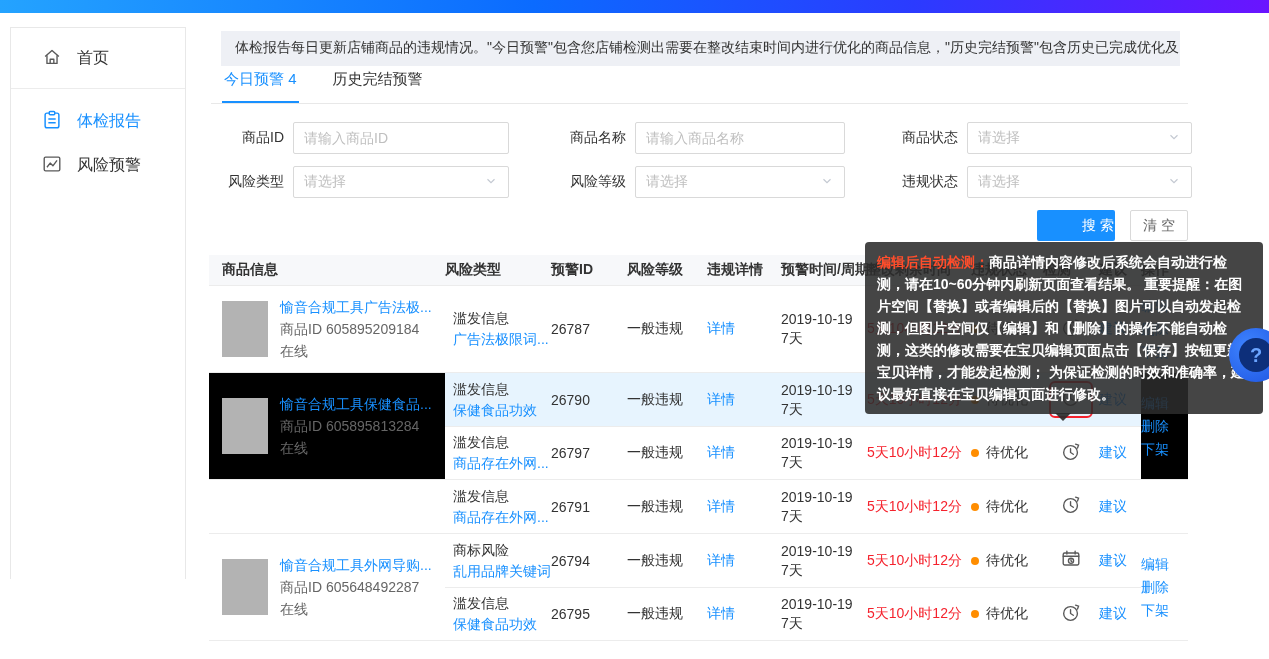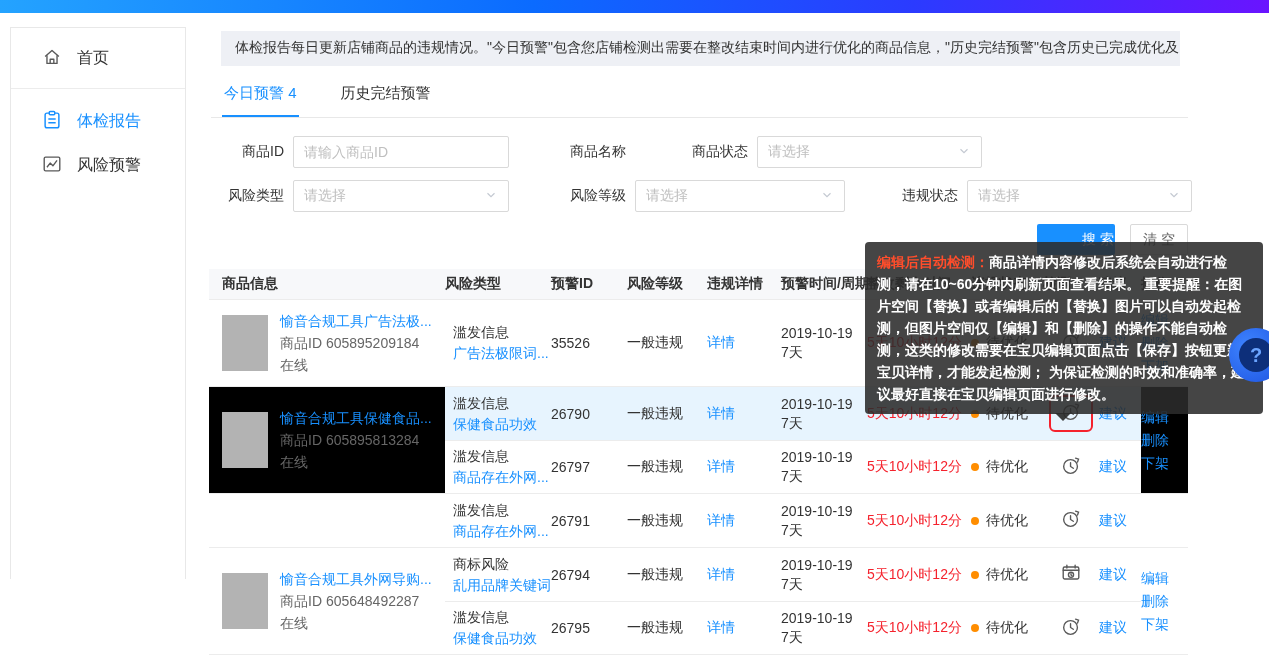--- a/index.html
+++ b/index.html
@@ -14,21 +14,21 @@
   .side-item .lbl { font-size:16px; color:#333; }
   .side-item.active .lbl { color:#1890ff; }
   .side-item.first { height:60px; }
   .side-divider { height:0; border-top:1px solid #ececec; margin:0; }
   .side-group { padding-top:10px; }
   .sicon { width:22px; height:22px; flex:0 0 22px; }
   
   .main { position:absolute; left:209px; top:27px; width:1060px; height:632px; background:#fff; }
   .notice { margin:4px 0 0 12px; width:959px; height:35px; background:#eef0f5;
     padding:8px 14px; font-size:14px; color:#333; white-space:nowrap; overflow:hidden; }
-  .tabs { margin-left:13px; display:flex; gap:40px; padding-top:14px; position:relative; width:966px; }
+  .tabs { margin-left:13px; display:flex; gap:32px; padding-top:0; position:relative; width:966px; }
   .tab { font-size:15px; color:#333; padding:4px 2px 12px; cursor:pointer; }
   .tab.active { color:#1890ff; border-bottom:2px solid #1890ff; }
   .tabs-underline { margin-left:2px; width:977px; border-bottom:1px solid #e8e8e8; }
   
   .filters { margin:18px 0 0 13px; width:966px; }
   .f-row { display:flex; margin-bottom:12px; }
   .f-field { display:flex; align-items:center; }
   .f-field .flabel { min-width:62px; text-align:right; margin-right:9px; color:#333; }
   .f-box { height:32px; border:1px solid #d9d9d9; border-radius:2px; background:#fff;
     display:flex; align-items:center; padding:0 10px; color:#bfbfbf; }
@@ -132,20 +132,23 @@
   <div class="filters" id="filters">
       <div class="f-row">
         <div class="f-field">
           <span class="flabel">商品ID</span>
           <div class="f-box" style="width: 216px;">
             <input placeholder="请输入商品ID" style="">
           </div>
         </div>
         <div class="f-field" style="margin-left: 55px;">
           <span class="flabel">商品名称</span>
+          <div class="f-box" style="width: 210px;">
+            <input placeholder="请输入商品名称" style="">
+          </div>
         </div>
         <div class="f-field" style="margin-left: 51px;">
           <span class="flabel">商品状态</span>
           <div class="f-box f-select" style="width: 225px;">
             <span>请选择</span>
             <span><svg width="14" height="14" viewBox="0 0 24 24" fill="none" stroke="#c4c9d2" stroke-width="2">
                 <path d="M6 9l6 6 6-6"></path>
               </svg></span>
           </div>
         </div>
@@ -208,21 +211,21 @@
             <div class="pid">商品ID 605895209184</div>
             <div class="pstat">在线</div>
           </div>
         </div>
         <div class="subrows">
           <div class="subrow" style="height: 86px;">
             <div class="cell c-risk" style="width: 106px;">
               <div>滥发信息</div>
               <div class="risk-link">广告法极限词...</div>
             </div>
-            <div class="cell" style="width: 76px;">35526</div>
+            <div class="cell" style="width: 76px;">26787</div>
             <div class="cell" style="width: 80px;">一般违规</div>
             <div class="cell c-suggest" style="width: 74px;">详情</div>
             <div class="cell c-date" style="width: 86px;">
               <div>2019-10-19</div>
               <div>7天</div>
             </div>
             <div class="cell c-remain" style="width: 104px;">5天10小时12分</div>
             <div class="cell c-status" style="width: 72px;">
               <span class="dot"></span>
               <span>待优化</span>

